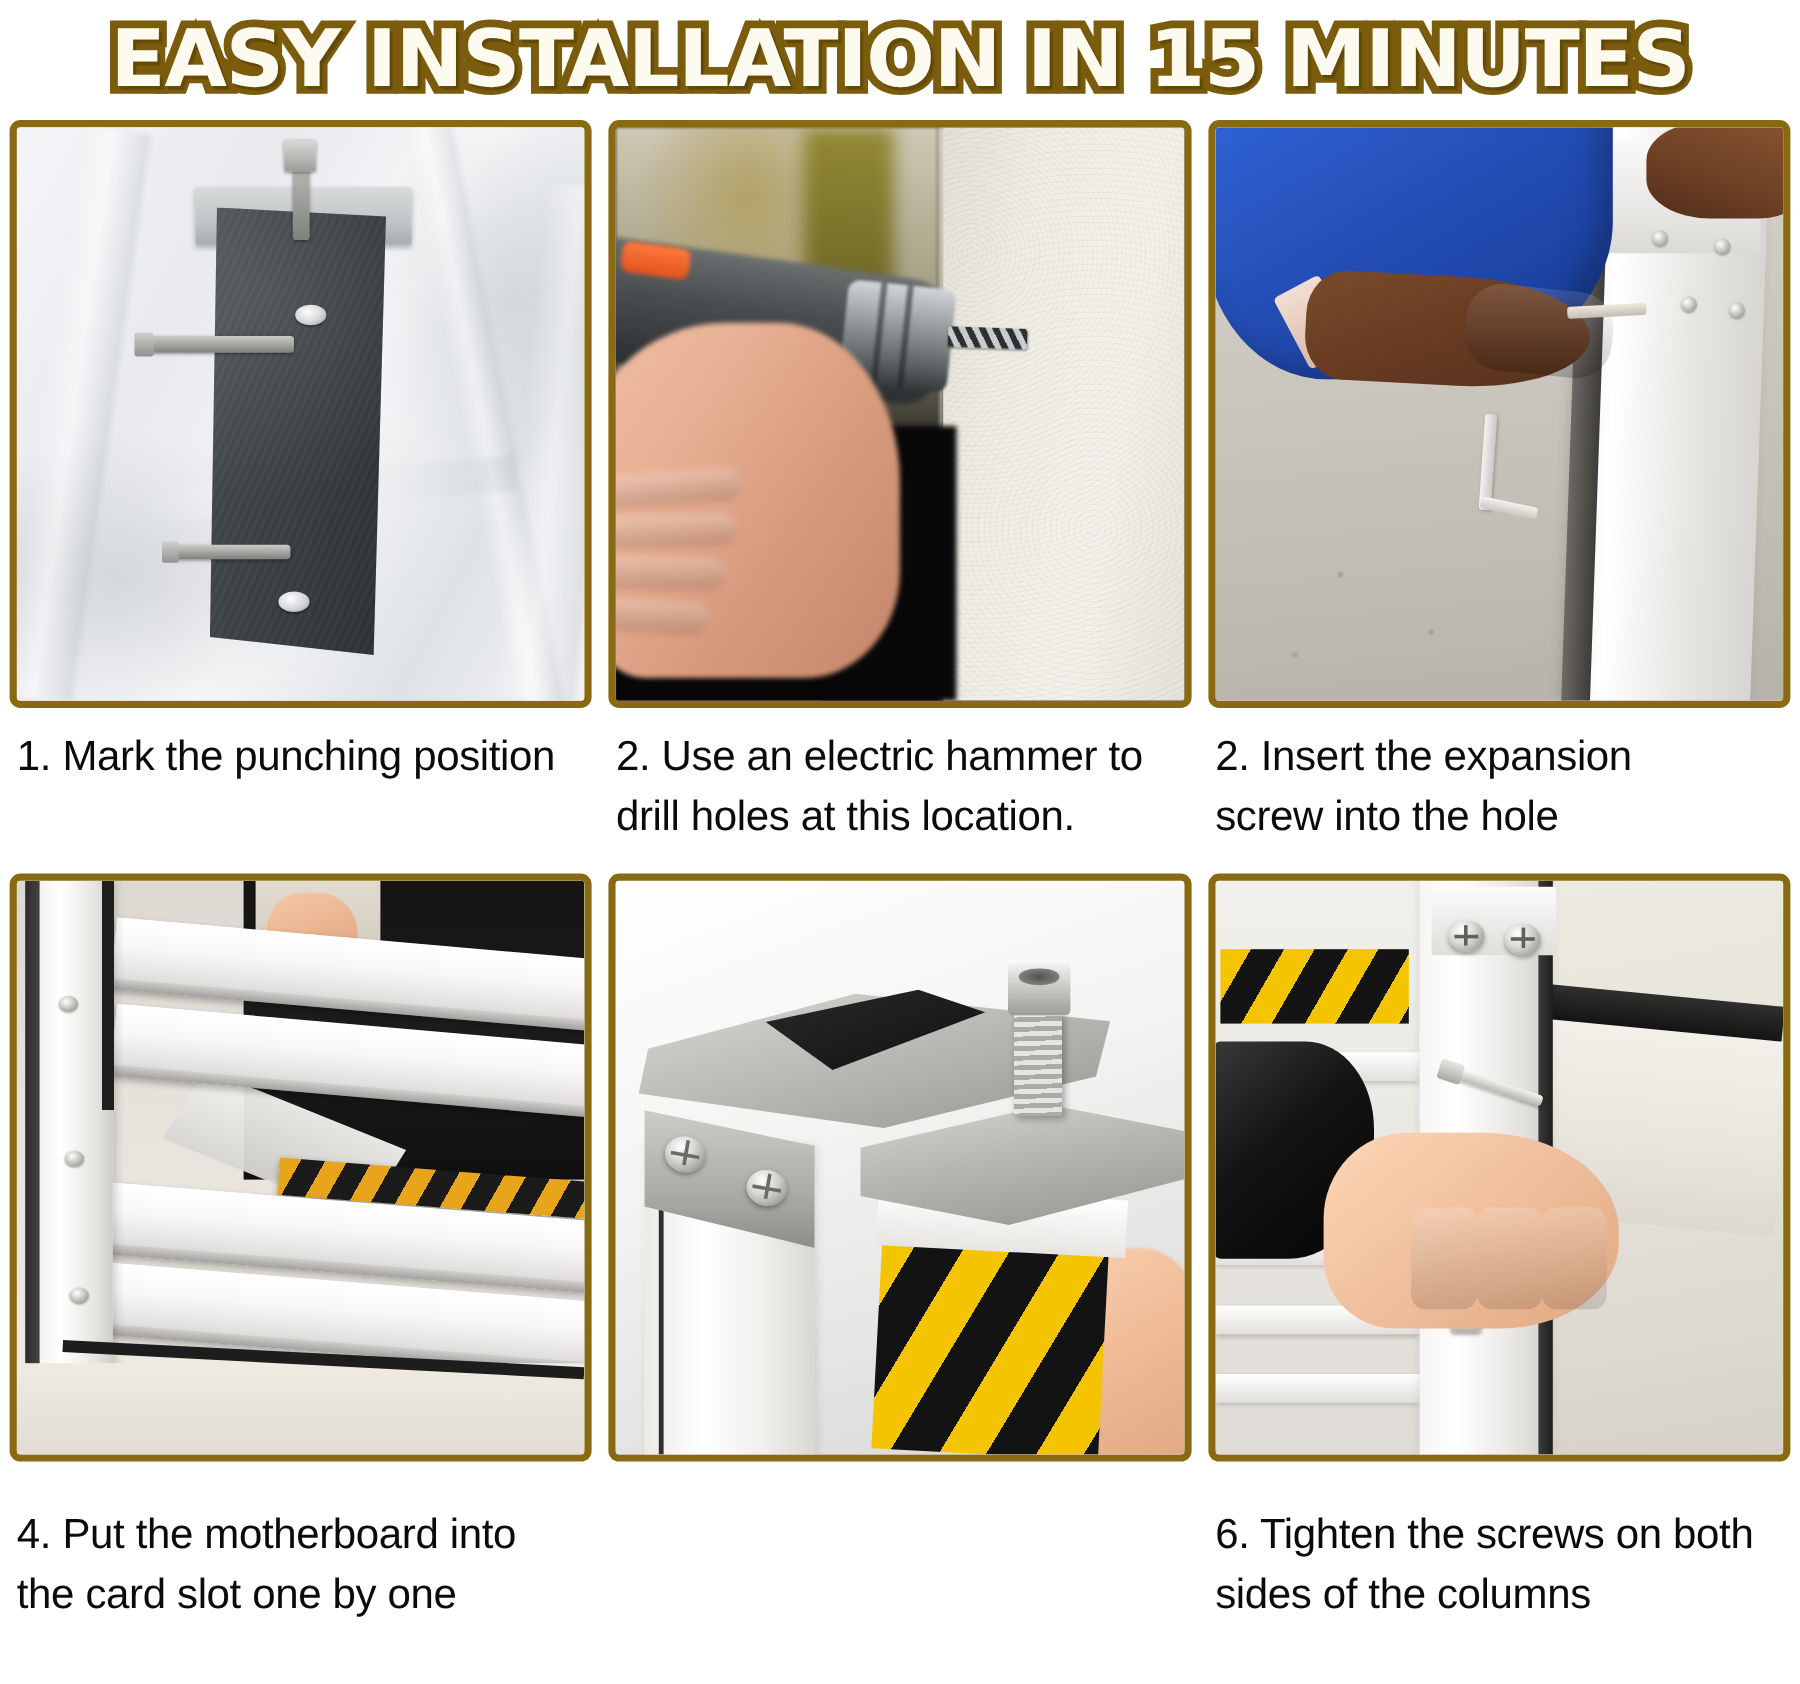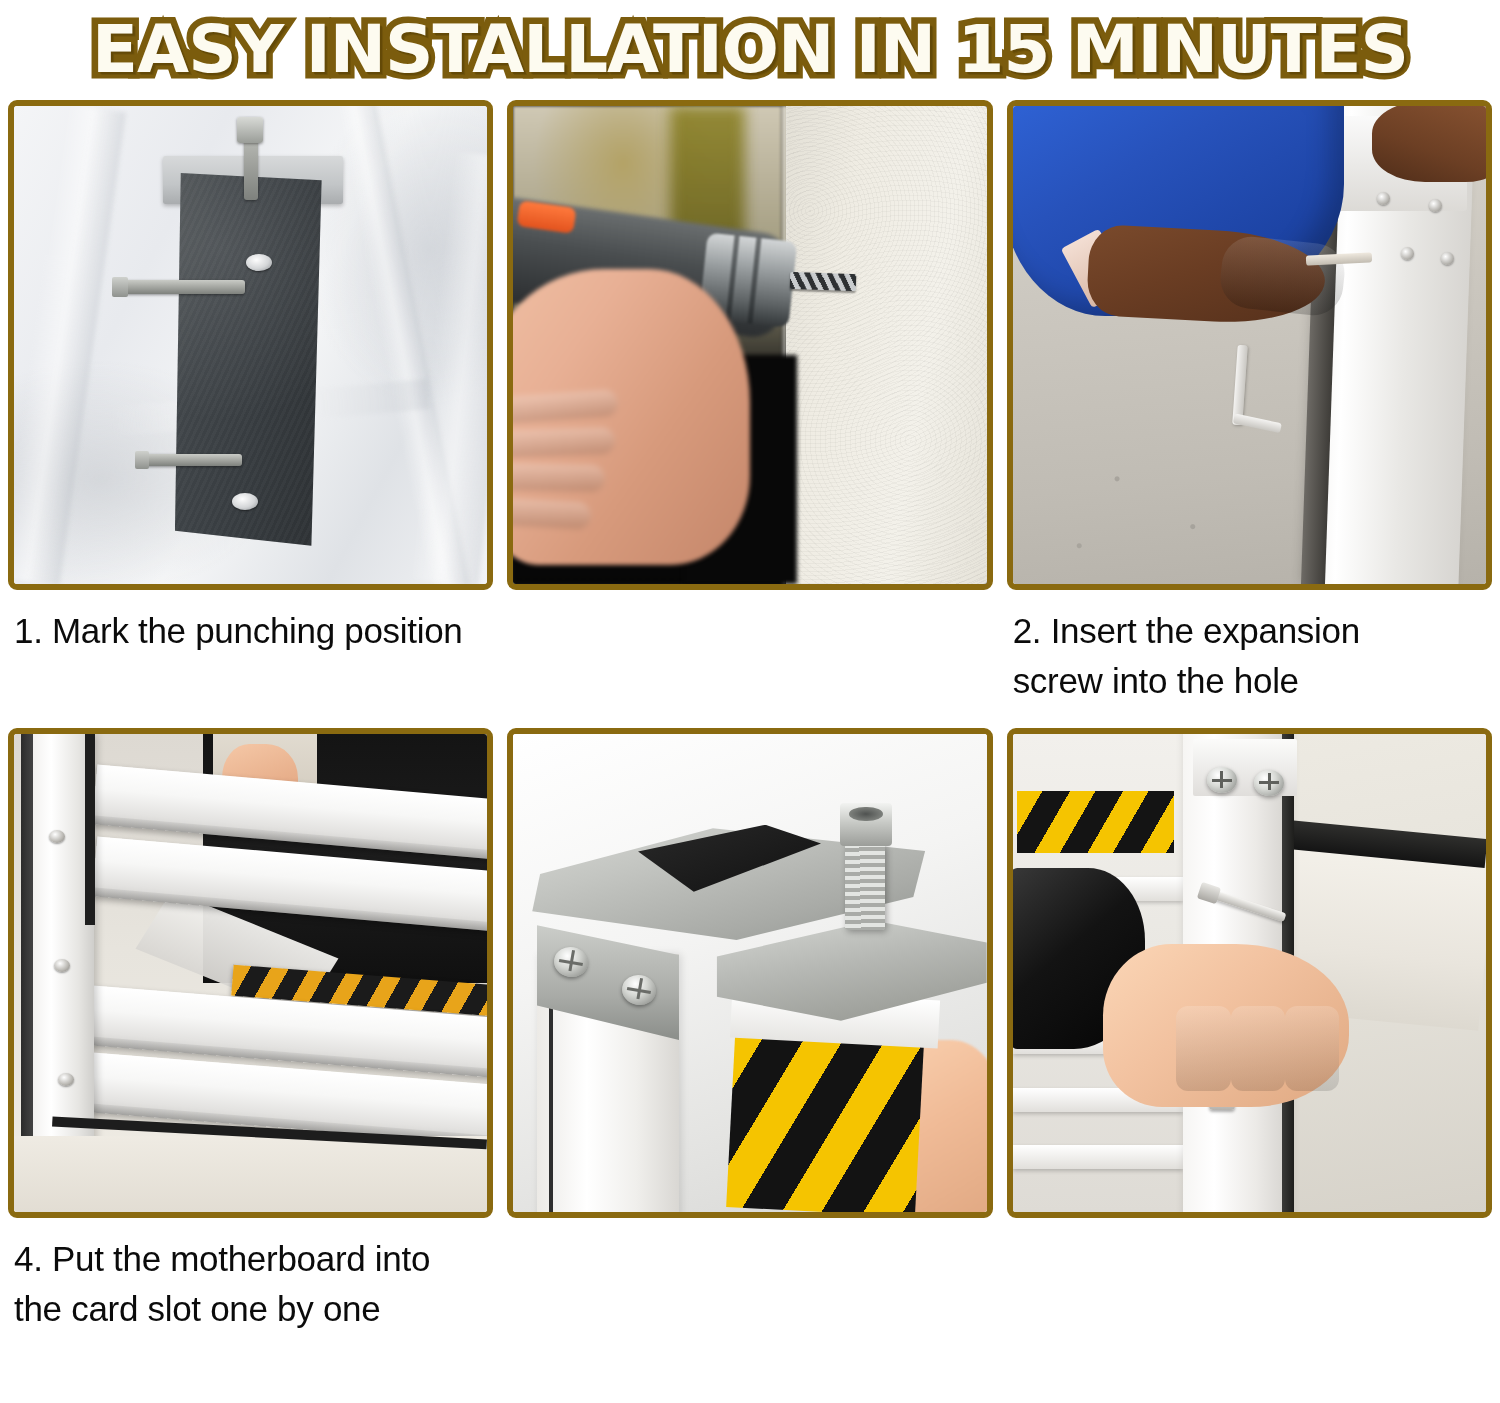--- a/index.html
+++ b/index.html
@@ -70,21 +70,21 @@
 
   .caption {
     font-family: "Liberation Sans", sans-serif;
     font-size: 35px;
     line-height: 50px;
     color: #0b0b0b;
     padding: 16px 4px 0 6px;
     letter-spacing: -0.3px;
     white-space: pre-line;
   }
-  .row2 .caption { padding-top: 16px; }
+  .row2 .caption { padding-top: 36px; }
 
   .spacer-row { height: 22px; }
 
   
   
   
   .p1 {
     background:
       radial-gradient(ellipse 60% 40% at 18% 78%, rgba(205,208,212,0.75), rgba(0,0,0,0) 62%),
       radial-gradient(ellipse 45% 55% at 88% 30%, rgba(198,202,208,0.6), rgba(0,0,0,0) 60%),
@@ -703,20 +703,22 @@
         <div class="chuck"></div>
         <div class="bit"></div>
         <div class="hand">
           <div class="finger f1"></div>
           <div class="finger f2"></div>
           <div class="finger f3"></div>
           <div class="finger f4"></div>
         </div>
       </div>
     </div>
+    <div class="caption">2. Use an electric hammer to
+drill holes at this location.</div>
   </div>
 
   <div class="cell">
     <div class="frame r1">
       <div class="photo p3">
         <div class="floor"></div>
         <div class="column"></div>
         <div class="col-dark"></div>
         <div class="col-top"></div>
         <div class="screw s1"></div>
@@ -815,14 +817,16 @@
         <div class="latch"></div>
         <div class="driver"></div>
         <div class="sleeve"></div>
         <div class="hand">
           <div class="fg"></div>
           <div class="fg"></div>
           <div class="fg"></div>
         </div>
       </div>
     </div>
+    <div class="caption">6. Tighten the screws on both
+sides of the columns</div>
   </div>
 </div>
 
 </body></html>

